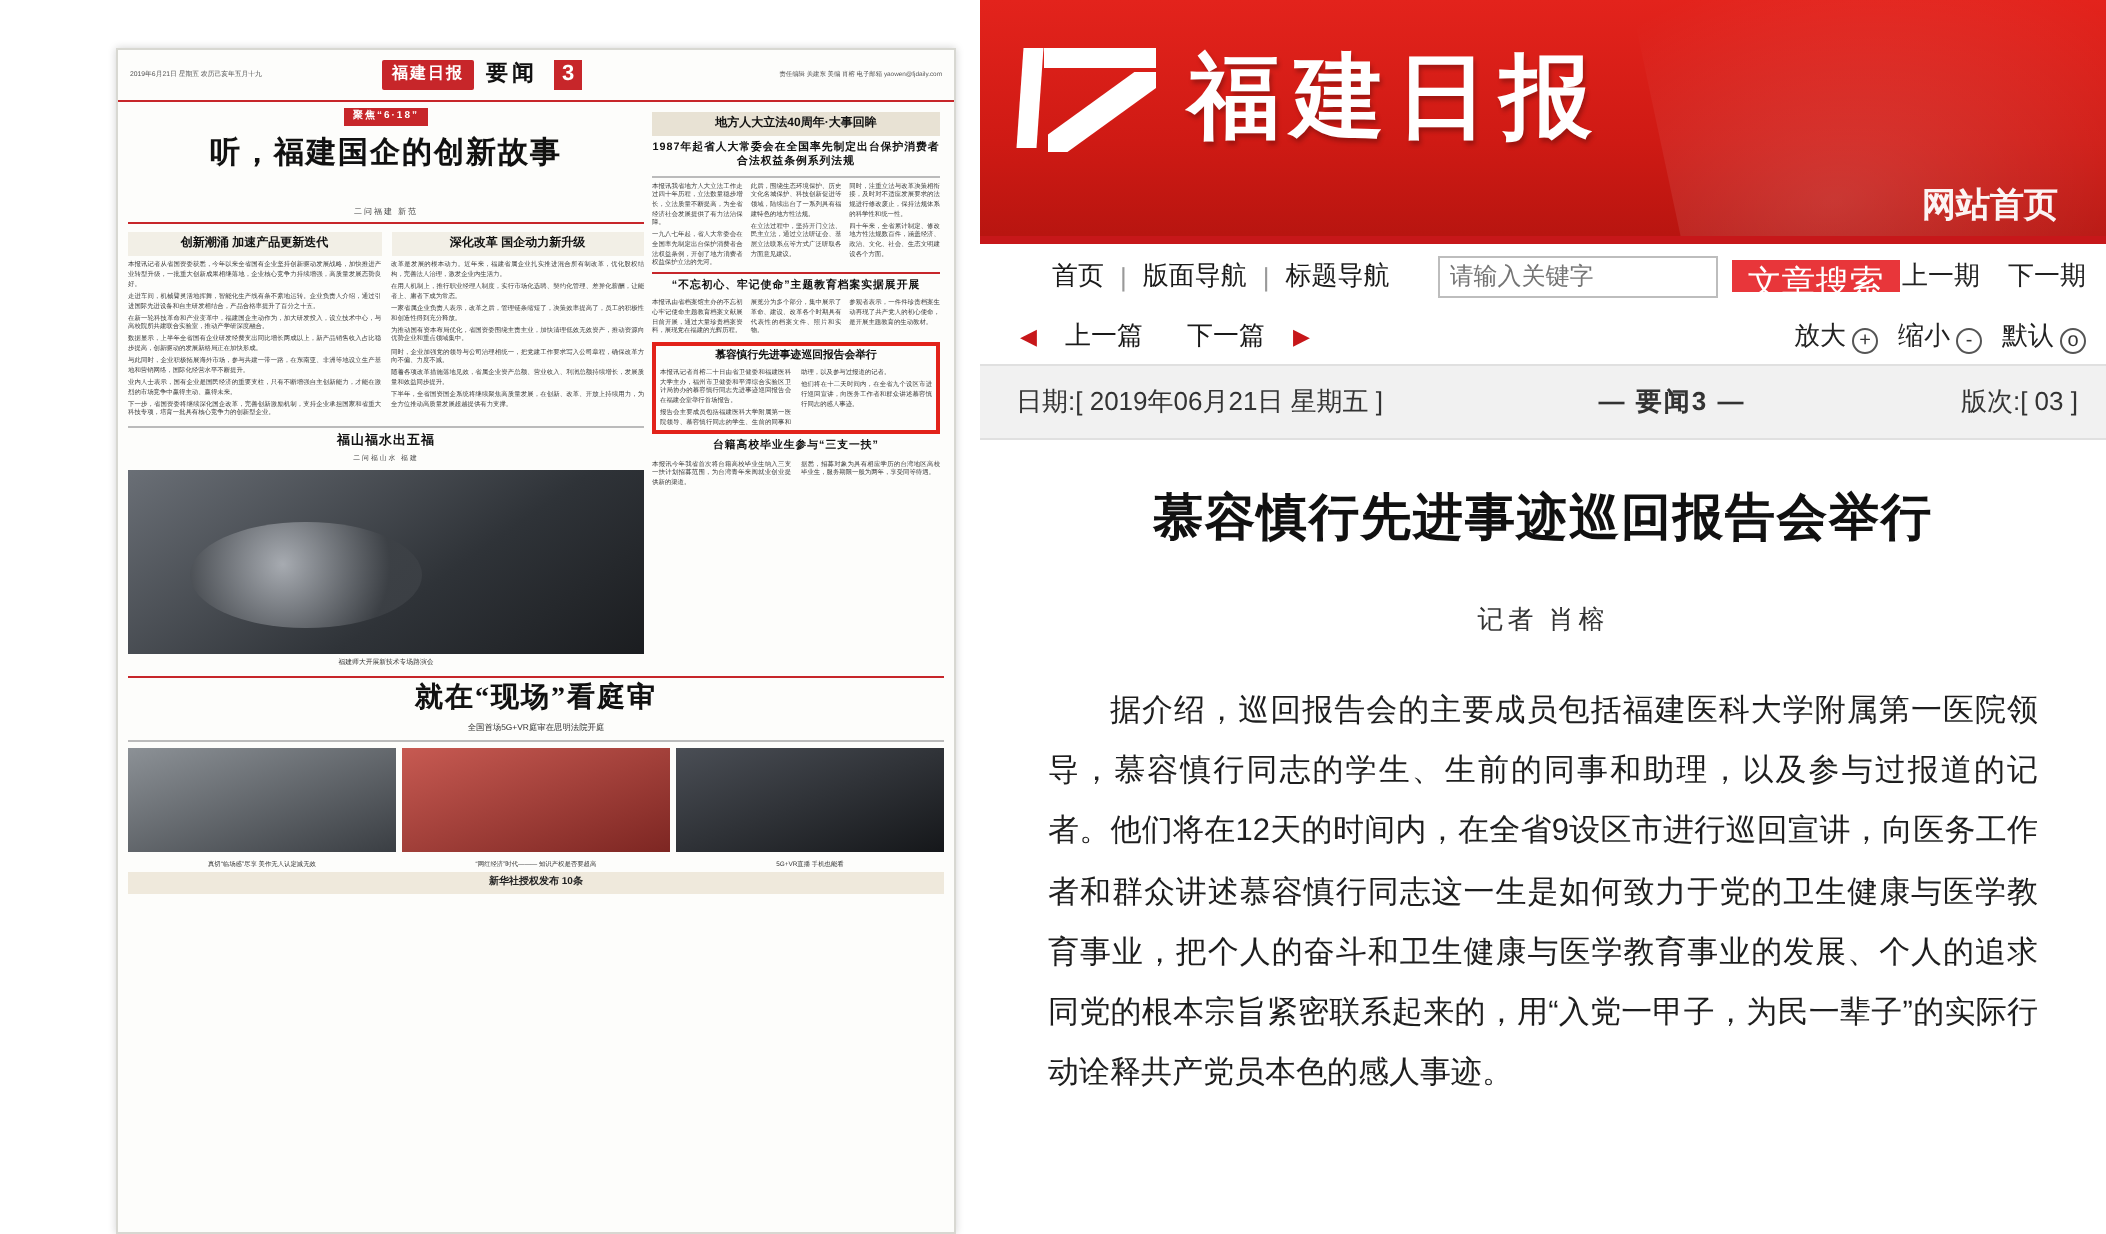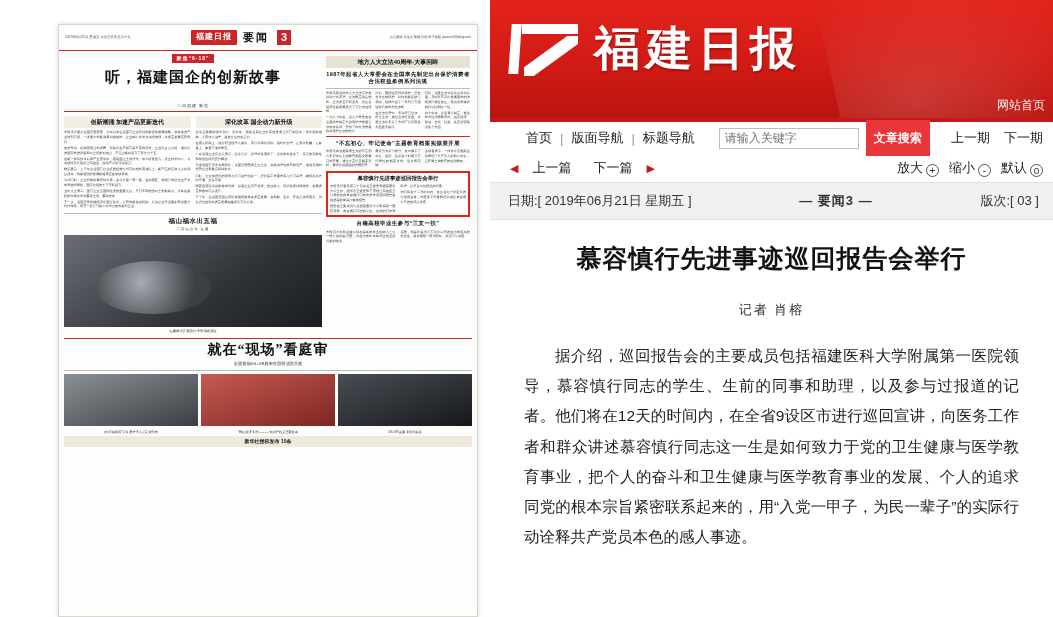--- a/index.html
+++ b/index.html
@@ -183,22 +183,22 @@
   }
   .logo-text {
     color: #fff;
     font-size: 46px;
     font-weight: bold;
     letter-spacing: 6px;
     font-family: "Liberation Serif", serif;
     text-shadow: 1px 2px 2px rgba(0,0,0,0.25);
   }
   .header-corner {
-    position: absolute; right: 8px; bottom: 4px;
-    color: #fff; font-size: 12px; opacity: .95;
+    position: absolute; right: 24px; bottom: 4px;
+    color: #fff; font-size: 17px; opacity: .95; font-weight: bold;
   }
   .header-wave {
     position: absolute; right: -40px; top: -30px;
     width: 260px; height: 200px;
     background: radial-gradient(ellipse at 30% 60%, rgba(255,255,255,0.14), rgba(255,255,255,0) 70%);
     transform: rotate(-12deg);
   }
 
   .divider-red { height: 4px; background: #c7171a; }
 
@@ -220,28 +220,27 @@
     width: 140px; height: 21px;
     border: 1px solid #bdbdbd;
     font-size: 12px;
     padding: 0 5px;
     color: #888;
     background: #fff;
     outline: none;
   }
   .search-btn {
     margin-left: 7px;
-    height: 36px;
+    height: 16px;
     background: #e8363a;
     color: #fff;
     border: none;
-    font-size: 12px;
+    font-size: 17px;
     padding: 0 8px;
     cursor: pointer;
-    font-weight: bold;
   }
   .nav-right {
     margin-left: auto;
     display: flex; gap: 14px; font-size: 13px; color: #222;
   }
   .nav-right span { cursor: pointer; }
 
   .nav-row2 {
     height: 28px;
     display: flex; align-items: center;

